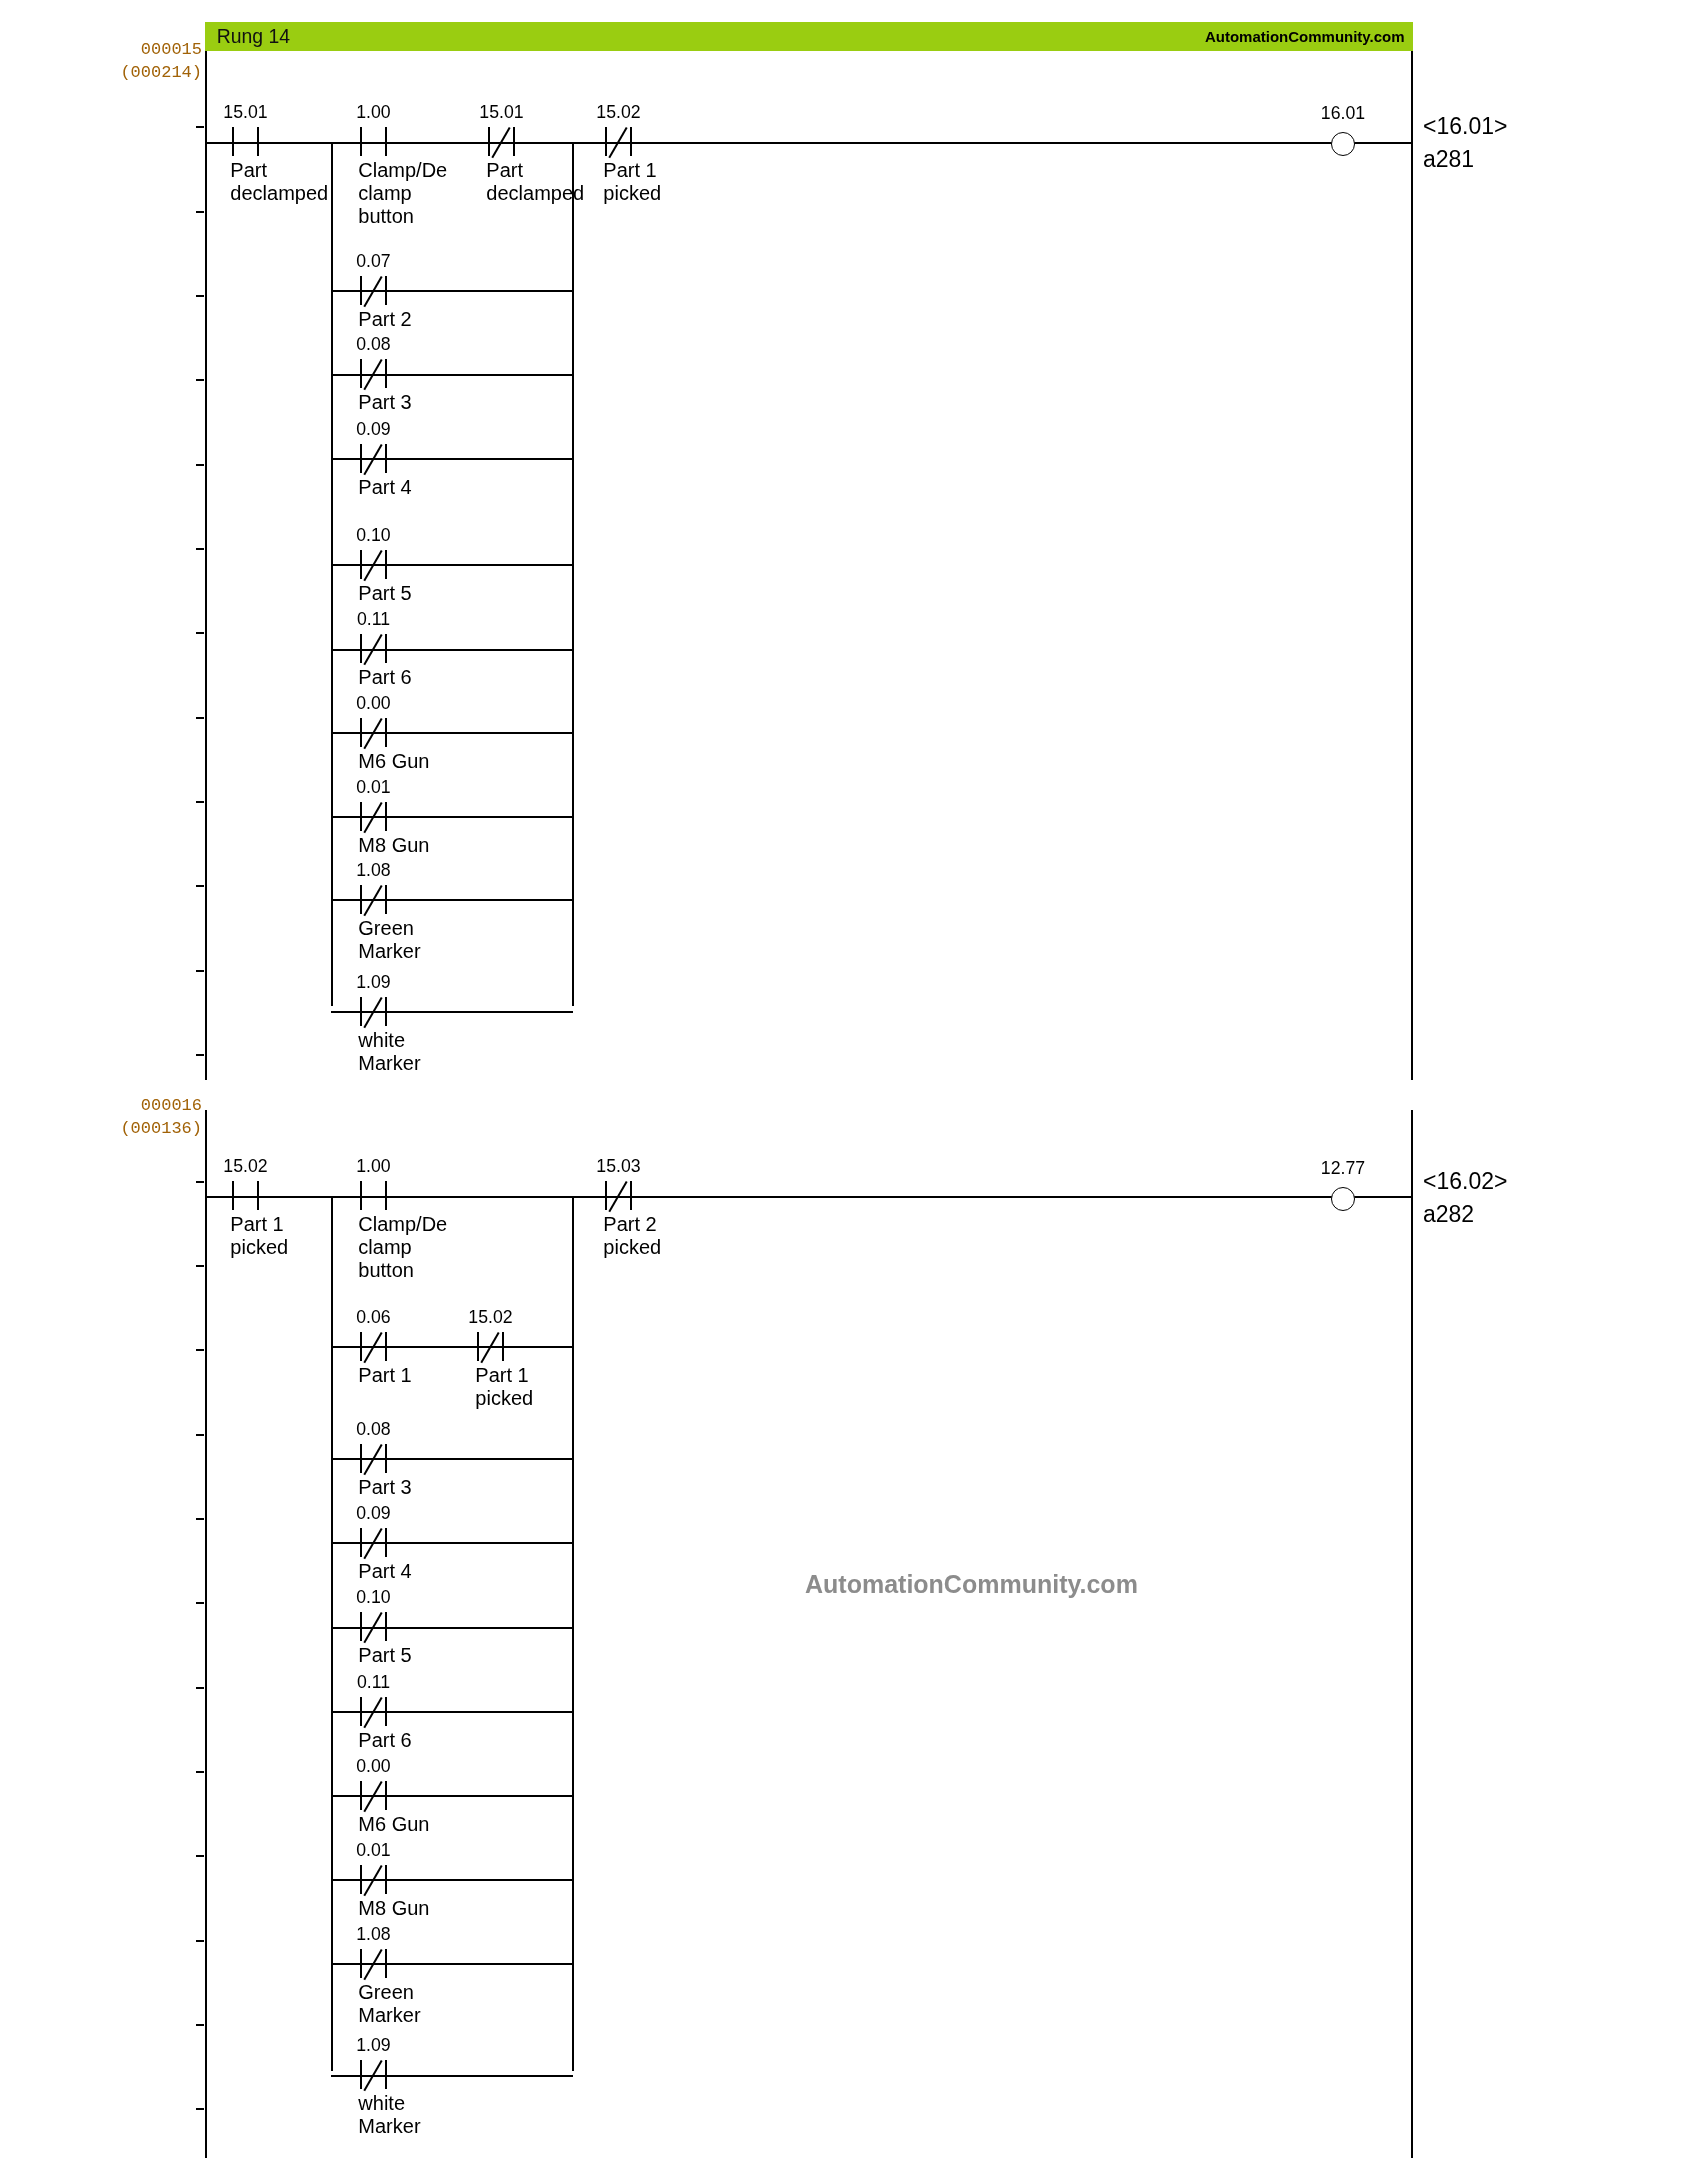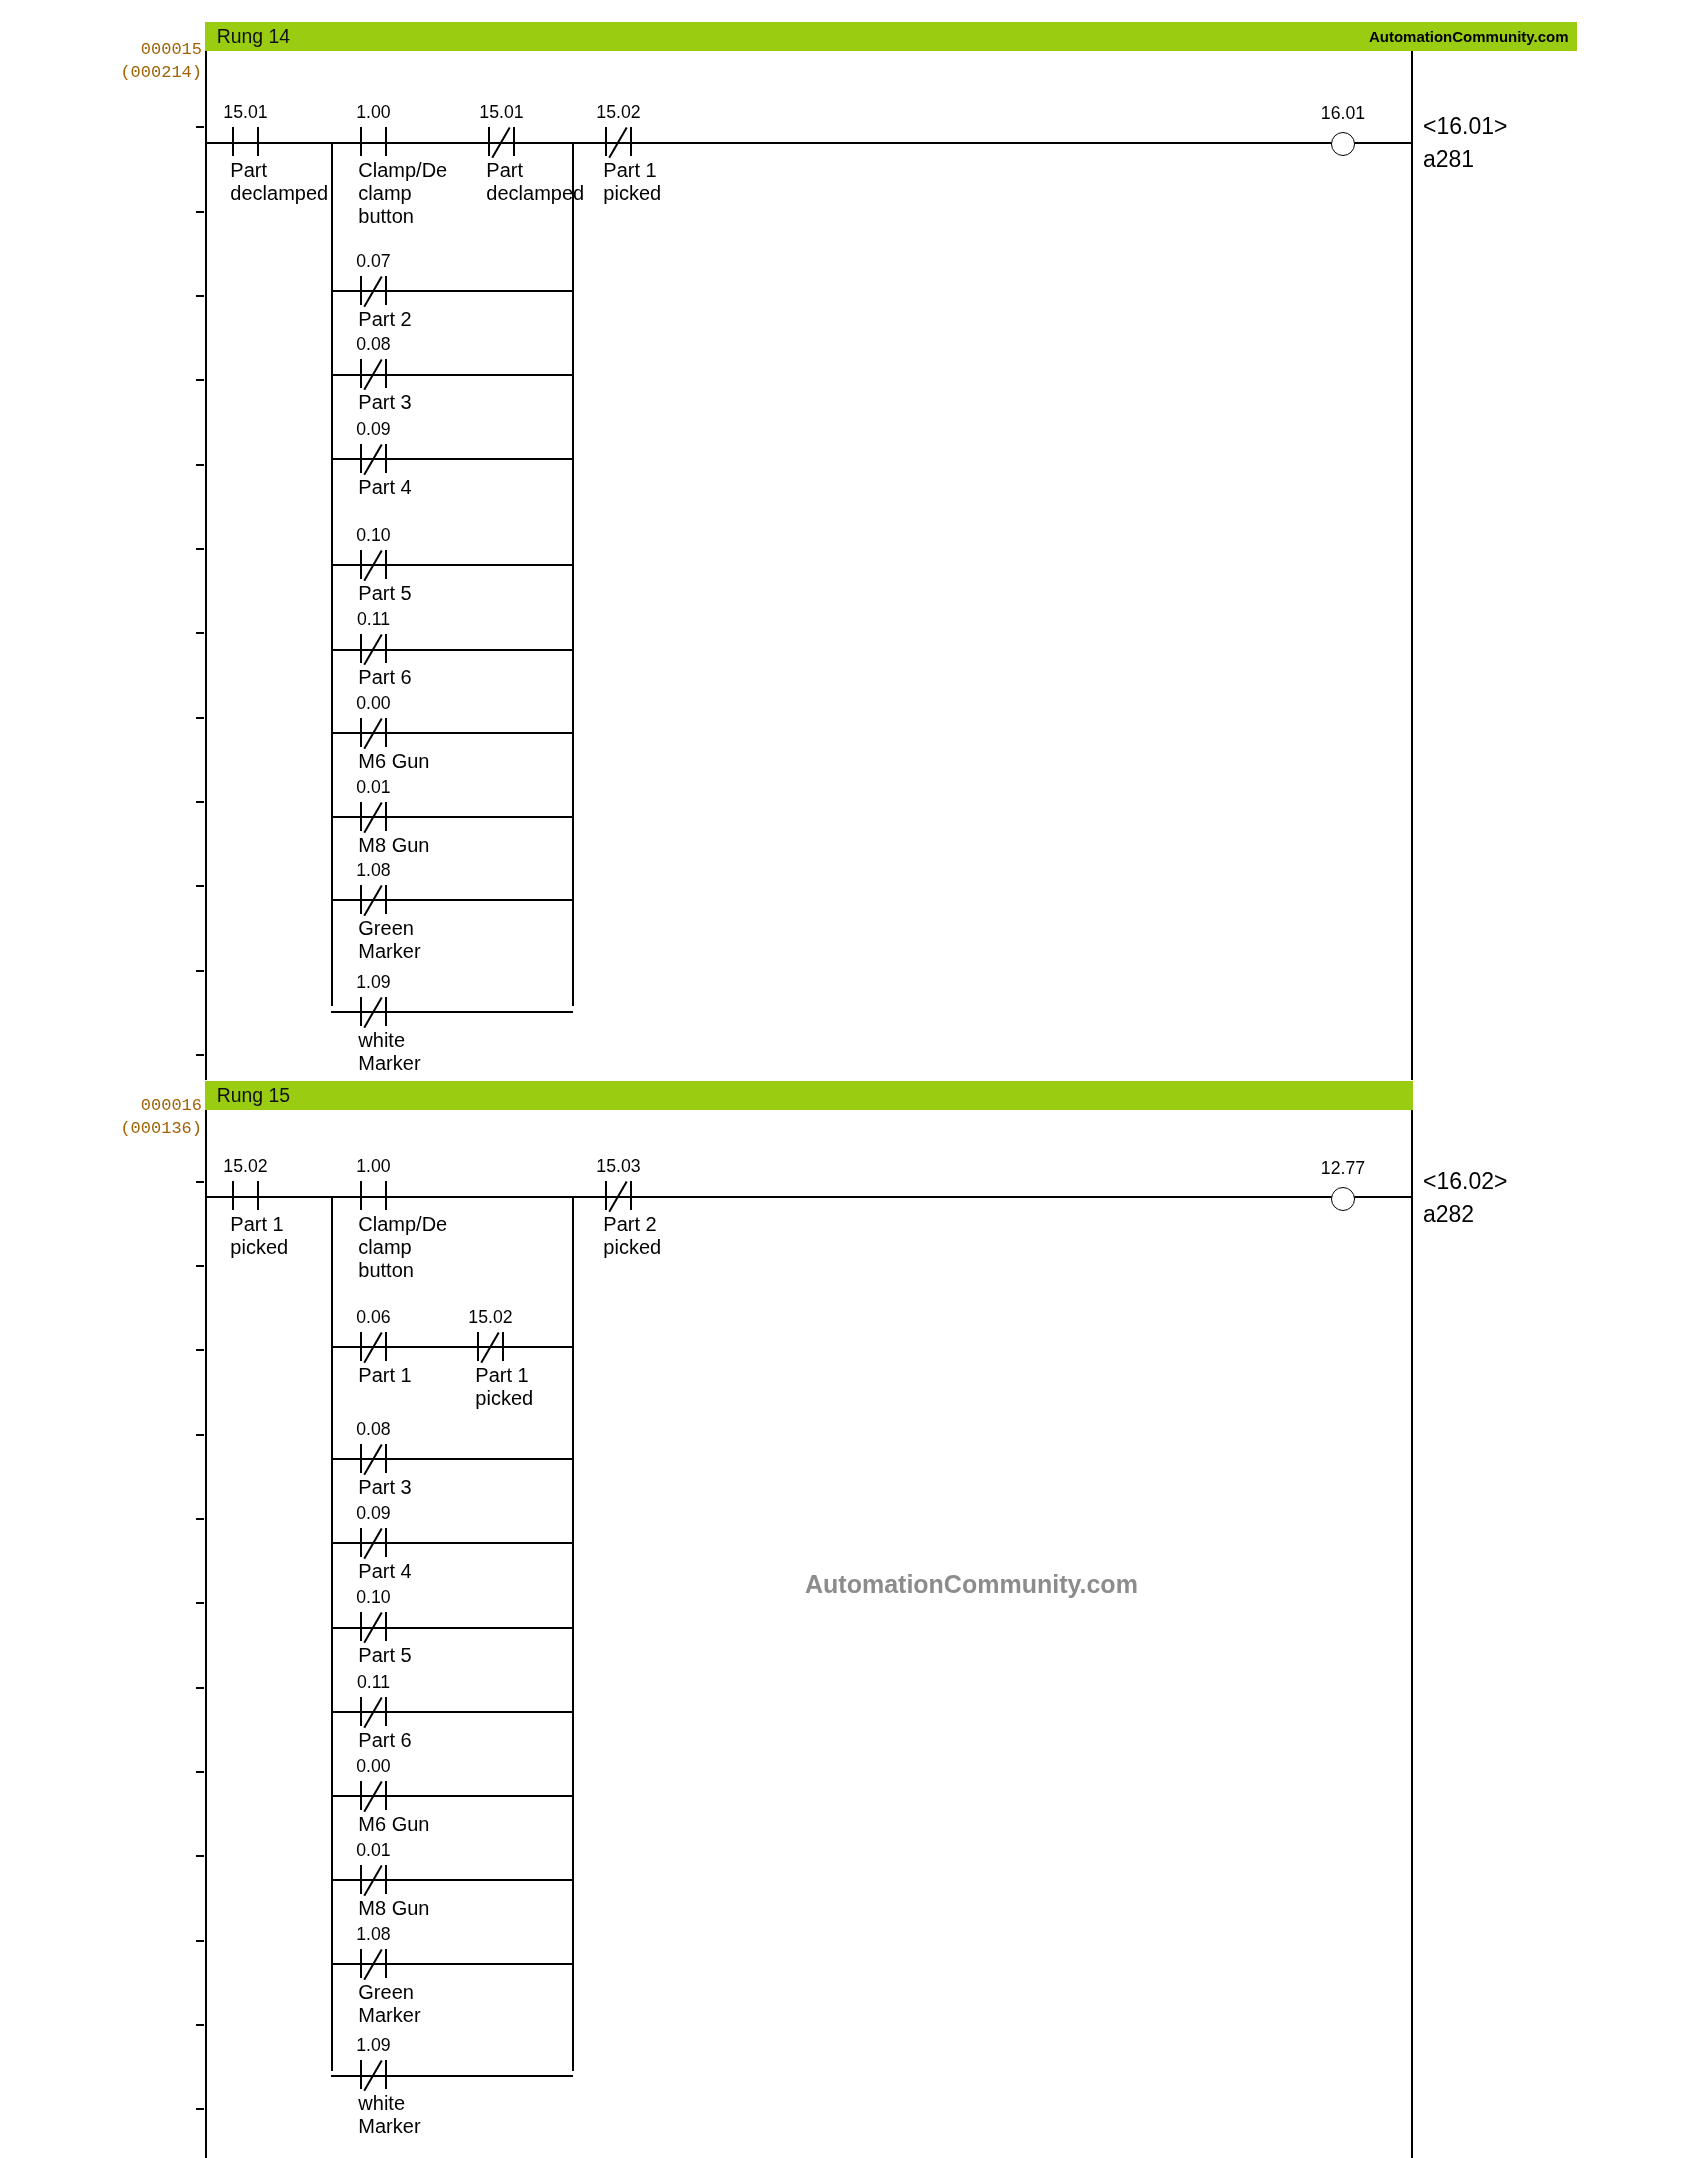--- a/index.html
+++ b/index.html
@@ -42,21 +42,21 @@
   .outlabel{position:absolute;font-size:23px;color:#000;line-height:1.45;}
 
   
   .watermark{position:absolute;font-size:25px;color:#8c8c8c;font-weight:bold;}
 </style>
 </head>
 <body>
 
 <div class="page">
 
-  <div class="rung-bar" style="left:205px;top:22px;width:1372px;">
+  <div class="rung-bar" style="left:205px;top:22px;width:1208px;">
     <span class="rung-label">Rung 14</span>
     <span class="brand">AutomationCommunity.com</span>
   </div>
   <div class="addr" style="left:59px;top:39px;">
     <div>000015</div>
     <div>(000214)</div>
   </div>
 
   <div class="vrail" style="left:205px;top:51px;height:1029px;"></div>
   <div class="vrail" style="left:1411px;top:51px;height:1029px;"></div>
@@ -192,23 +192,20 @@
 
   <div class="hline" style="left:331px;top:1011px;width:242px;"></div>
   <div class="contact" style="left:360px;top:997px;width:27px;">
     <div class="bar l"></div>
       <div class="bar r"></div>
       <div class="slash" style="left:11.8px;"></div>
     <span class="tag">1.09</span>
     <span class="desc">white Marker</span>
   </div>
 
-  <div class="rung-bar" style="left:205px;top:1081px;width:1208px;">
-    <span class="rung-label">Rung 15</span>
-  </div>
   <div class="addr" style="left:59px;top:1095px;">
     <div>000016</div>
     <div>(000136)</div>
   </div>
 
   <div class="vrail" style="left:205px;top:1110px;height:1049px;"></div>
   <div class="vrail" style="left:1411px;top:1110px;height:1049px;"></div>
 
   <div class="tick" style="left:196px;top:1181px;"></div>
   <div class="tick" style="left:196px;top:1265px;"></div>

